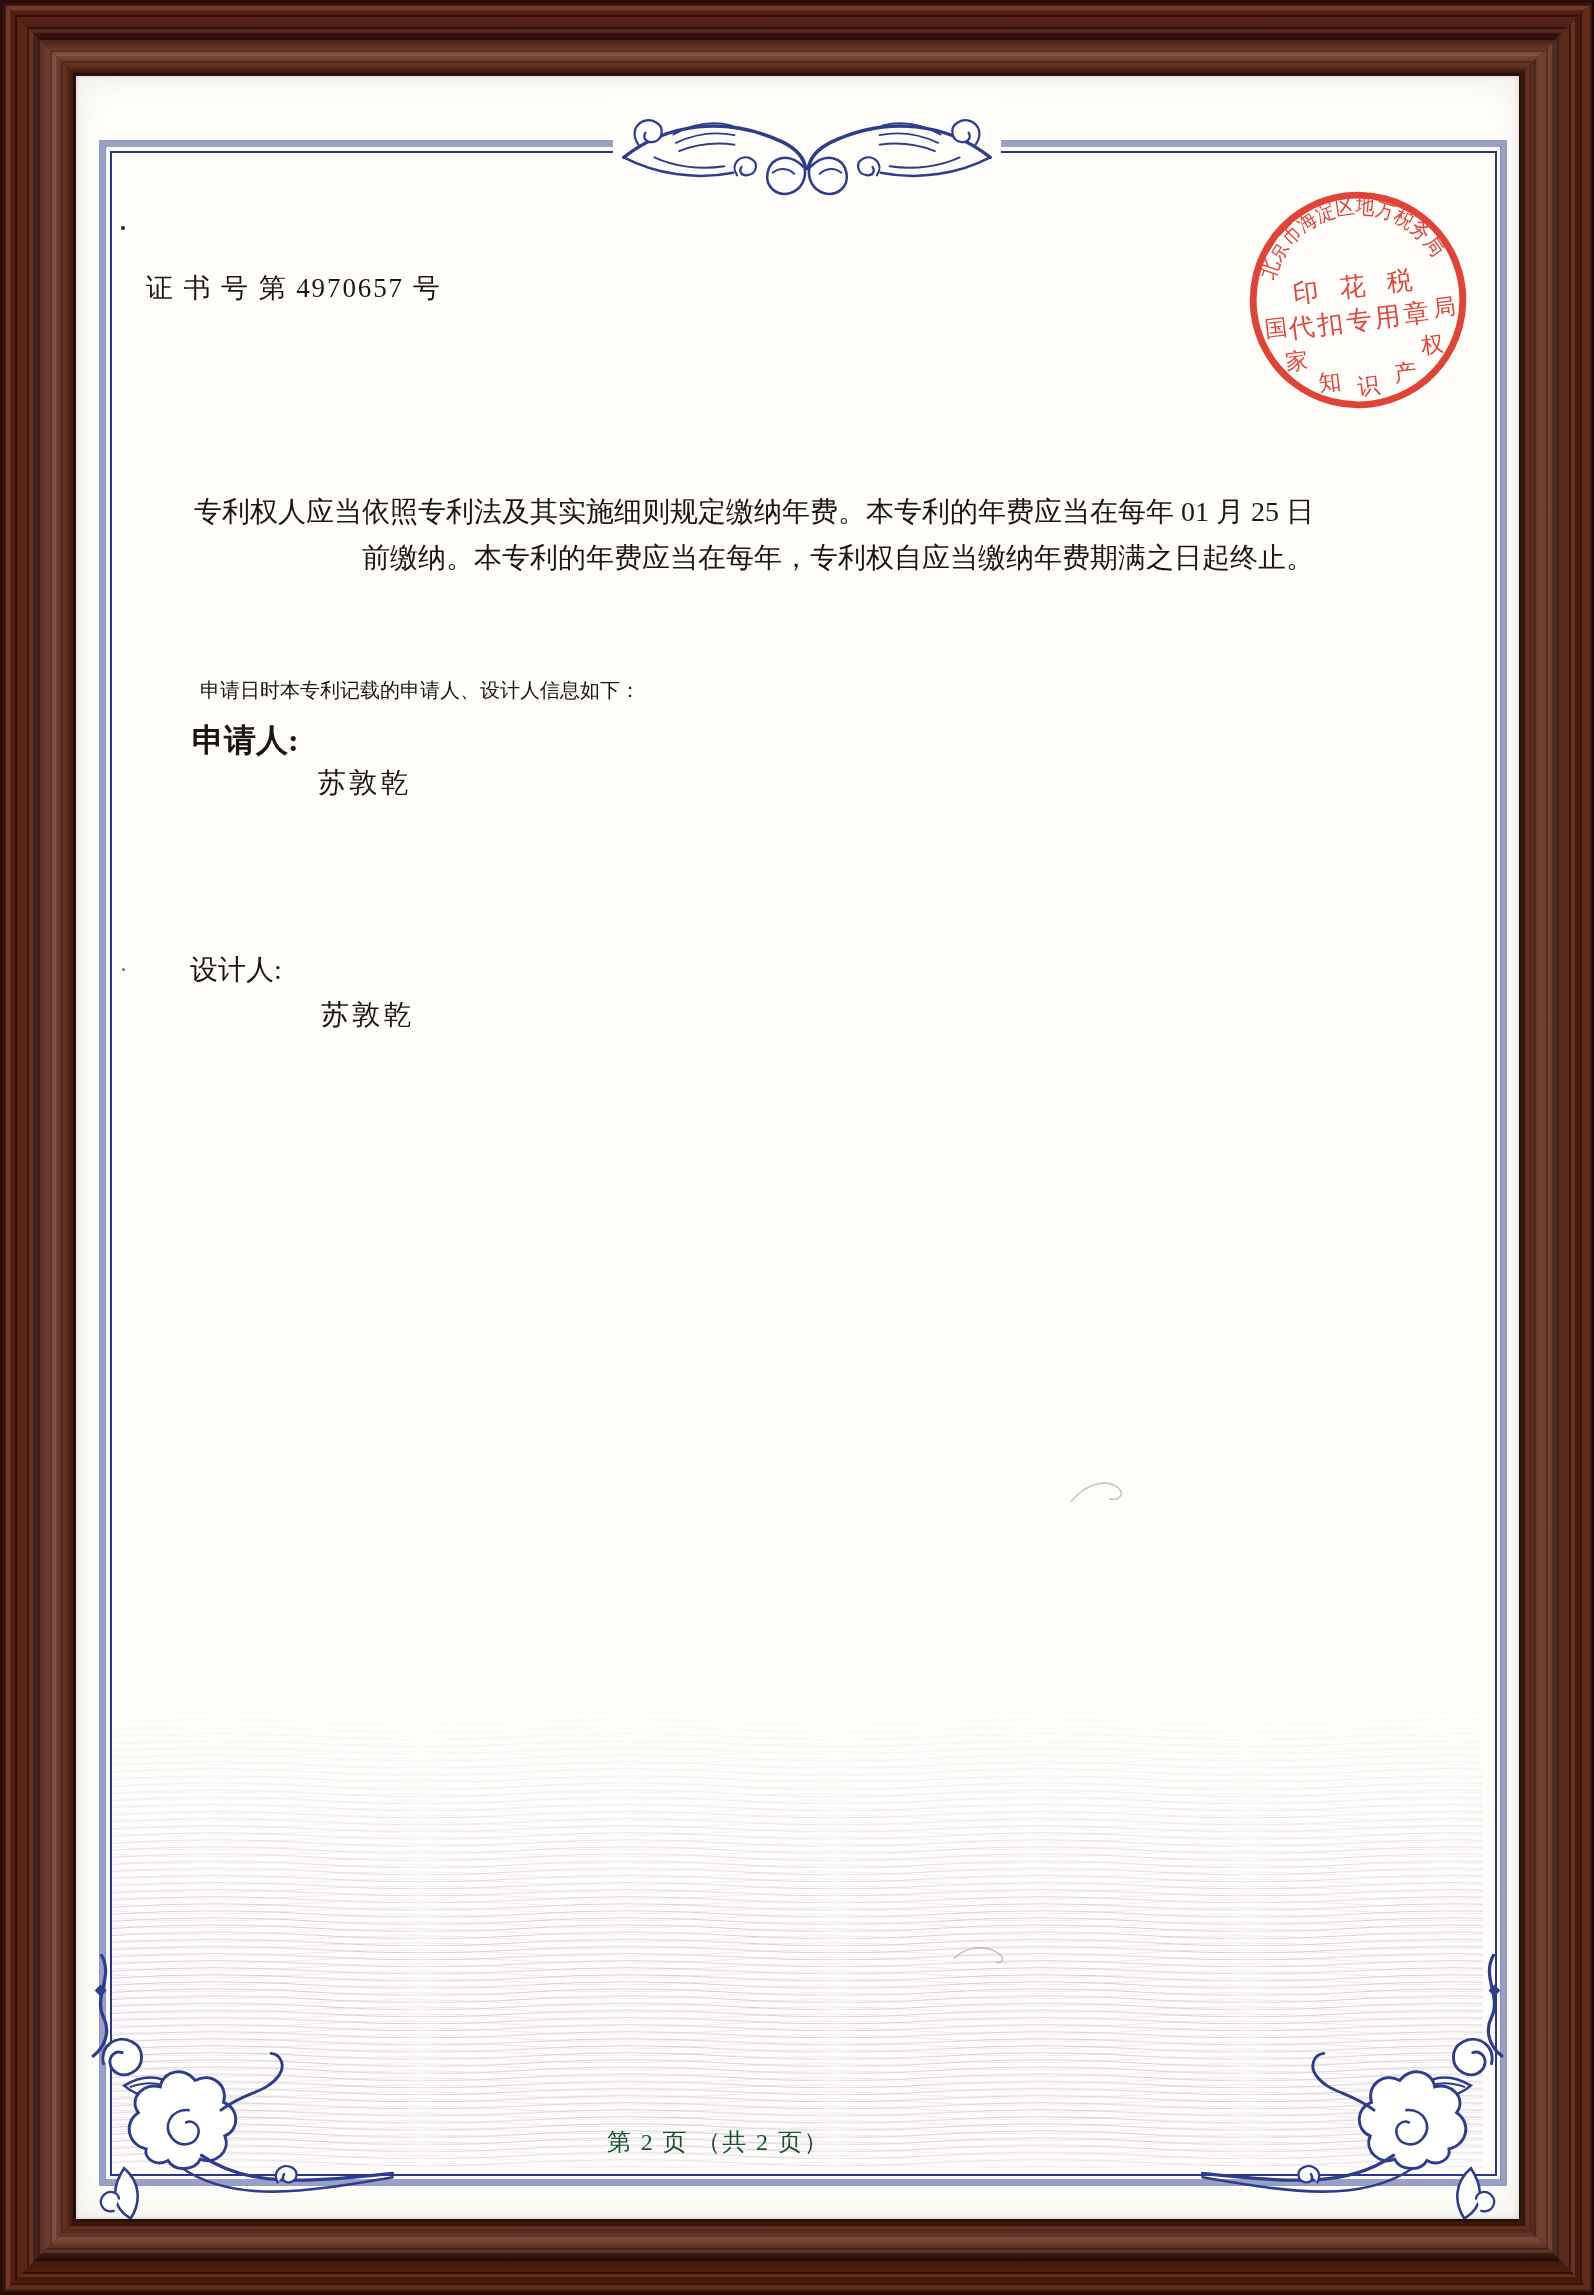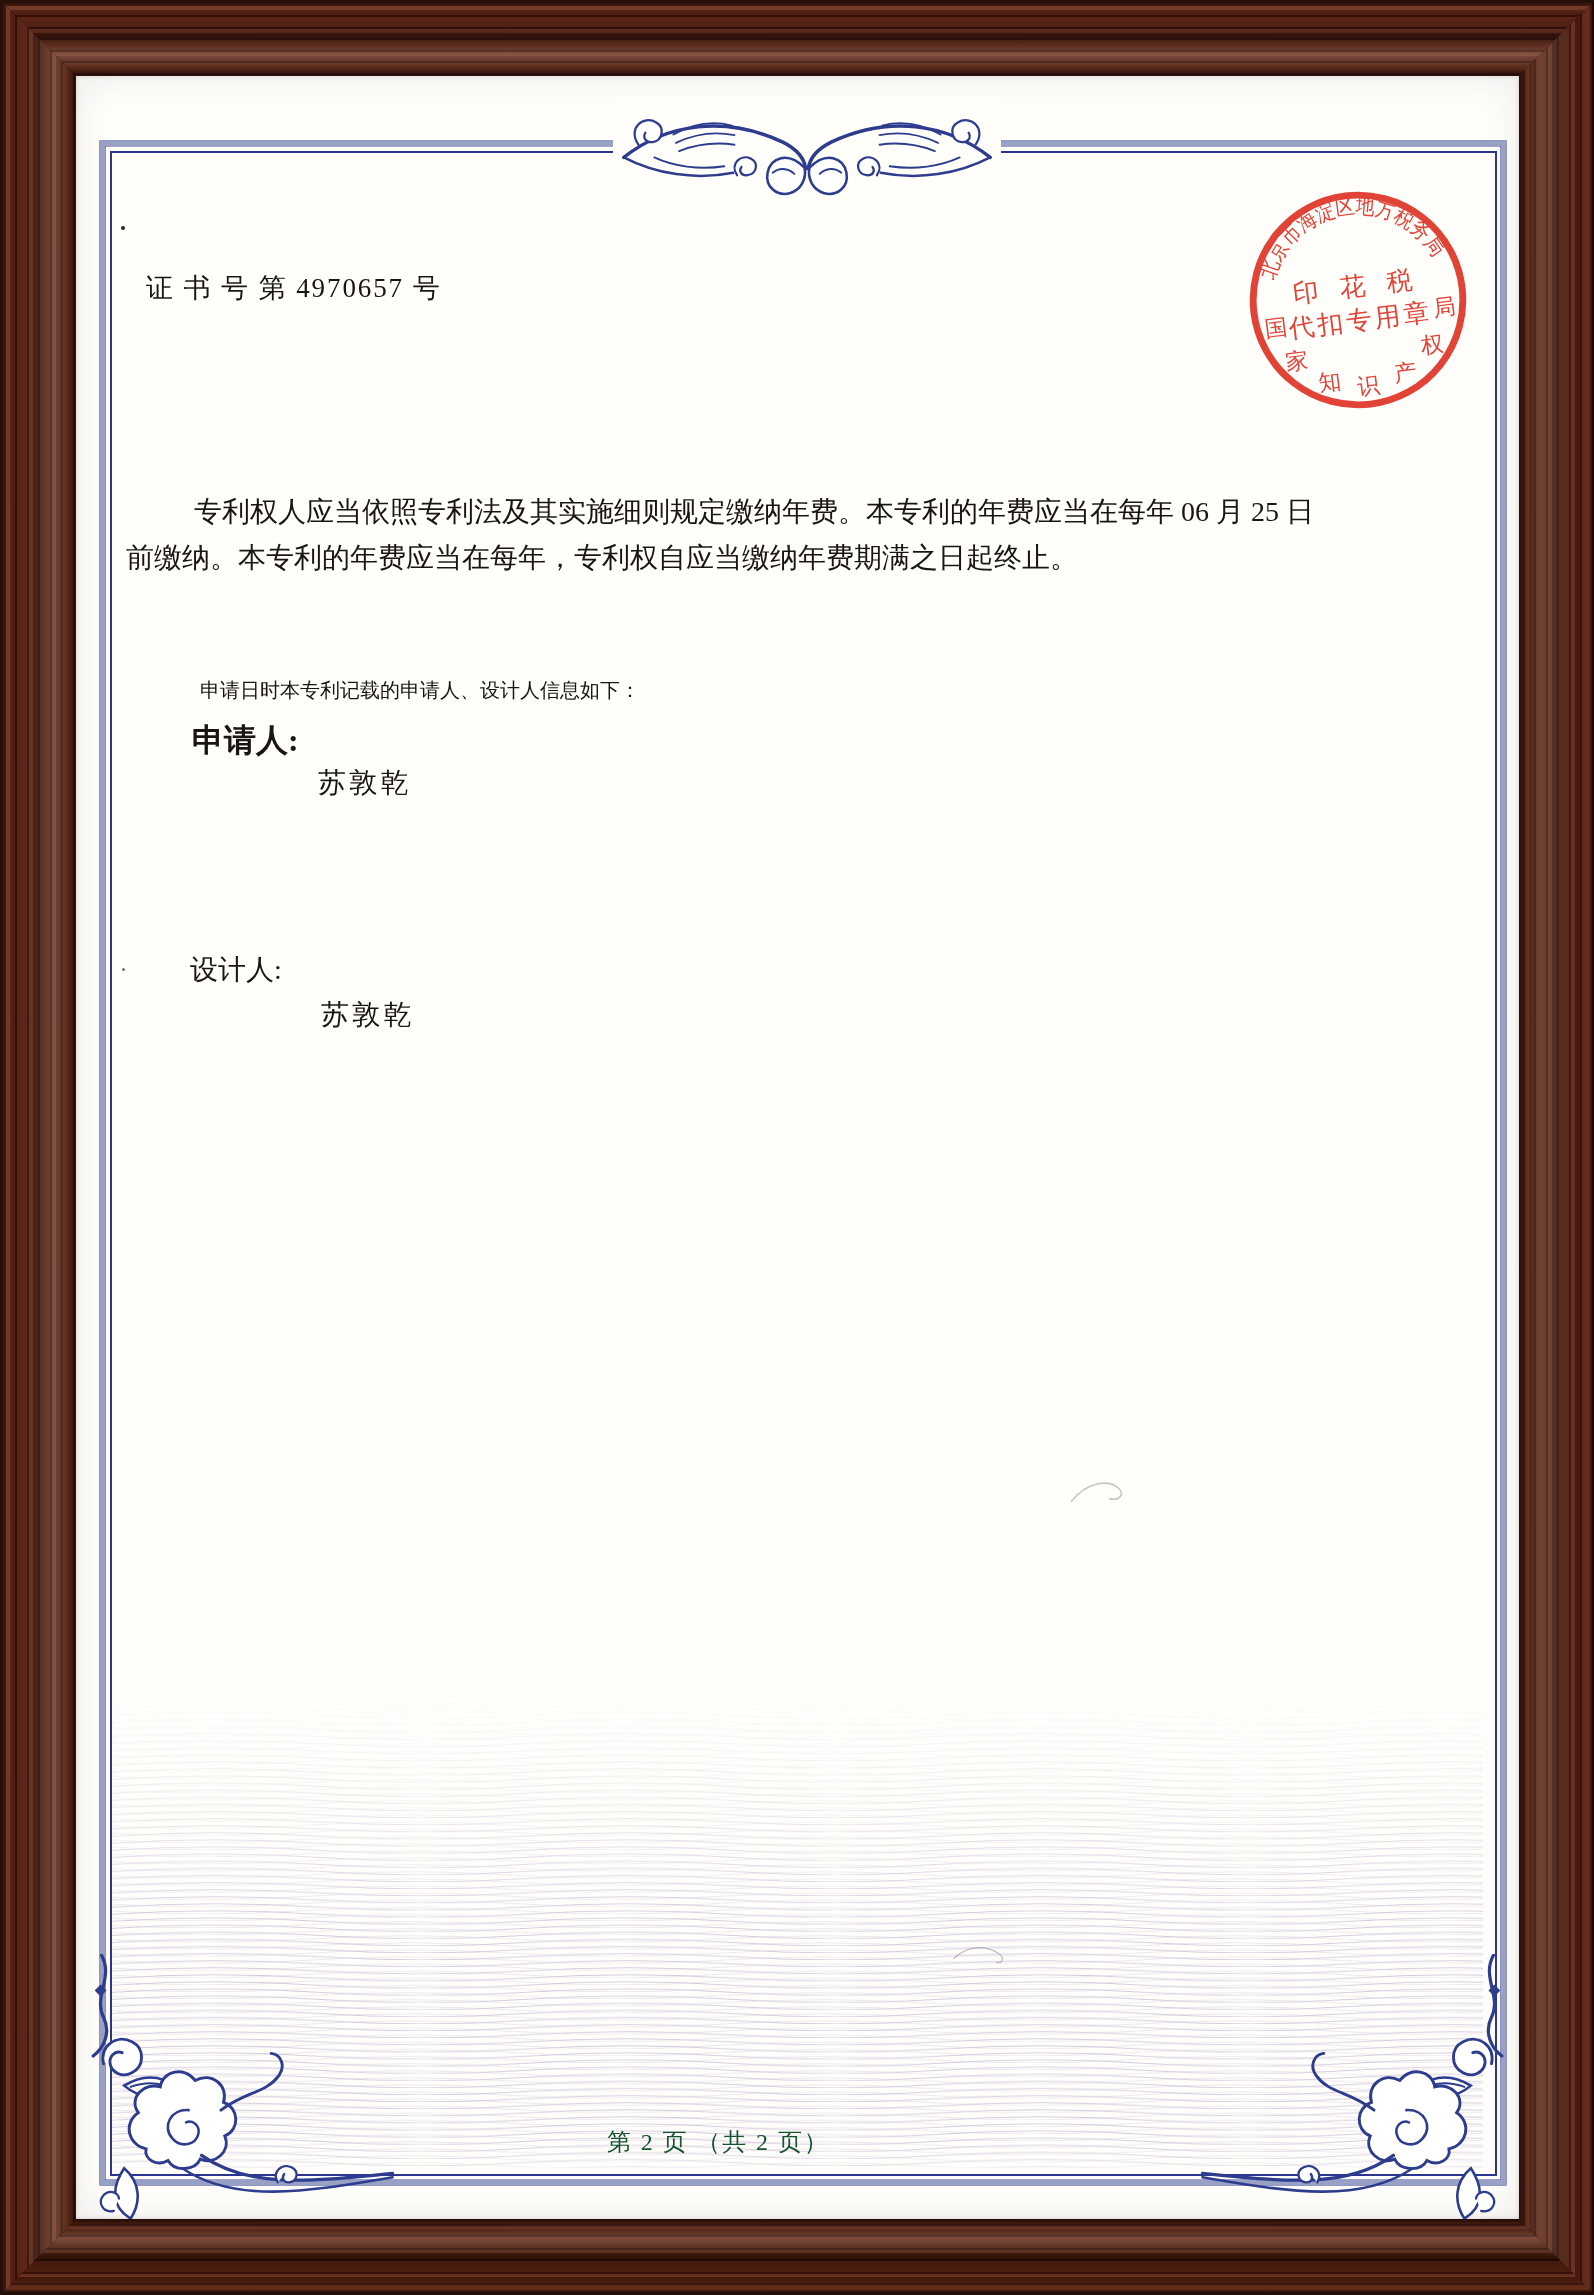--- a/index.html
+++ b/index.html
@@ -39,20 +39,21 @@
     background:
       linear-gradient(270deg, rgba(10,3,2,.65) 0 2.6px, rgba(150,85,60,.22) 6.5px, rgba(0,0,0,0) 18px,
         rgba(85,70,64,.34) 36px, rgba(200,170,150,.24) 55px, rgba(95,55,38,.35) 67px, rgba(18,6,3,.65) 75px, rgba(10,3,2,.7) 76px),
       repeating-linear-gradient(90deg,#5a2415 0 3.9px,#3a120a 3.9px 6.5px,#6b3121 6.5px 9.7px,#46180e 9.7px 15px,#2d0c06 15px 17.4px,#582313 17.4px 23px);
   }
   
   .paper{
     position:absolute; left:76px; top:76px; right:76px; bottom:76px;
     background:#fffefb; overflow:hidden;
     box-shadow:inset 0 0 39px rgba(90,70,80,.10), inset 0 0 5.2px rgba(60,40,40,.18);
+    text-align:right;
   }
   
   .border-outer{
     position:absolute; left:24px; top:65px; right:13px; bottom:34px;
     border:5.8px solid #98a1c5;
     box-shadow:inset 0 0 0 0.6px #3d479c, 0 0 0 0.6px #4a549f;
   }
   .border-inner{
     position:absolute; inset:4.5px;
     border:2.6px solid #2b3590;
@@ -170,21 +171,21 @@
     <svg class="corner-flourish left" viewBox="0 0 480 420">
       <use href="#cornerFl"></use>
     </svg>
     <svg class="corner-flourish right" viewBox="0 0 480 420">
       <use href="#cornerFl" transform="translate(480,0) scale(-1,1)"></use>
     </svg>
 
     <div class="txt cert-no">证 书 号 第 4970657 号</div>
 
     <div class="txt para">
-      <div class="l1">专利权人应当依照专利法及其实施细则规定缴纳年费。本专利的年费应当在每年 06 月 25 日</div>
+      <div class="l1">专利权人应当依照专利法及其实施细则规定缴纳年费。本专利的年费应当在每年 01 月 25 日</div>
       <div class="l2">前缴纳。本专利的年费应当在每年，专利权自应当缴纳年费期满之日起终止。</div>
     </div>
 
     <div class="txt intro">申请日时本专利记载的申请人、设计人信息如下：</div>
     <div class="txt label-applicant">申请人:</div>
     <div class="txt name-applicant">苏敦乾</div>
     <div class="txt label-designer">设计人:</div>
     <div class="txt name-designer">苏敦乾</div>
 
     <div class="txt footer">第 2 页 （共 2 页）</div>

